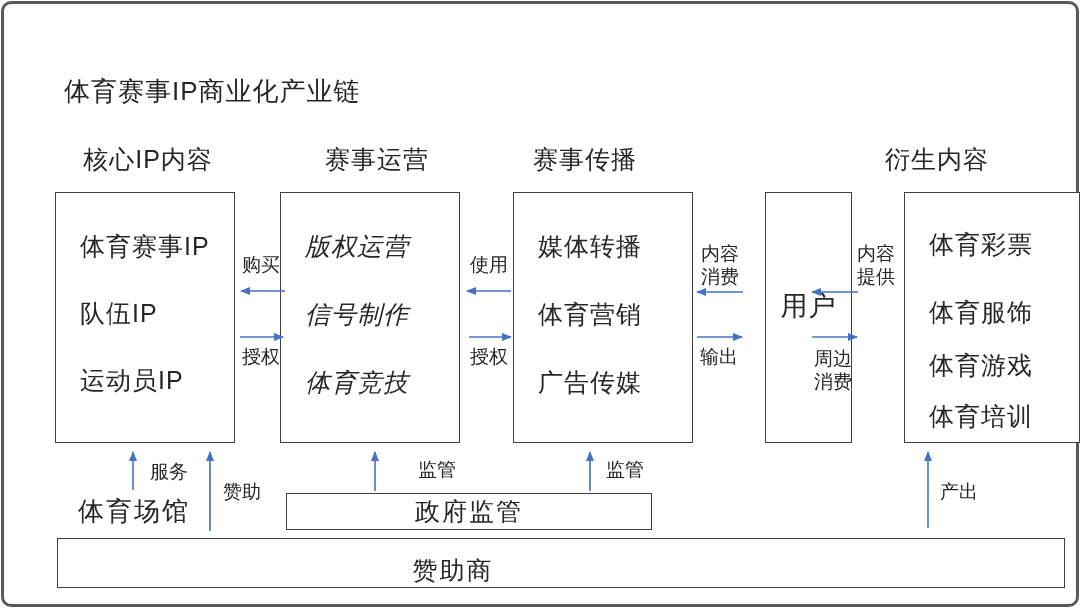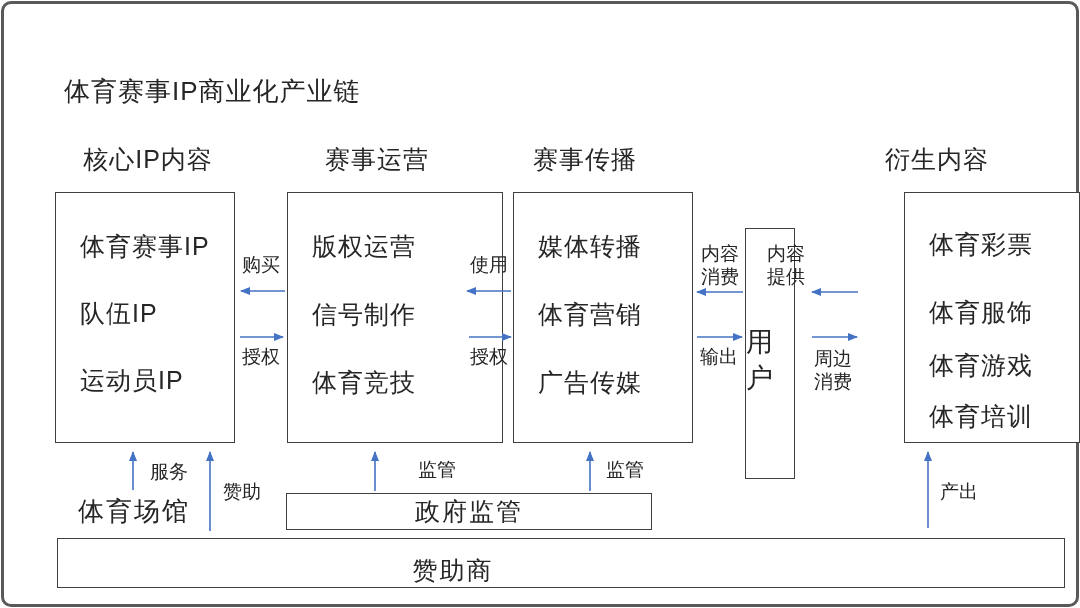--- a/index.html
+++ b/index.html
@@ -42,50 +42,50 @@
   <div class="col-header" style="left:377px;">赛事运营</div>
   <div class="col-header" style="left:585px;">赛事传播</div>
   <div class="col-header" style="left:937px;">衍生内容</div>
 
   <div class="box" style="left:55px;width:180px;">
     <div class="box-item" style="top:38px;">体育赛事IP</div>
     <div class="box-item" style="top:105px;">队伍IP</div>
     <div class="box-item" style="top:172px;">运动员IP</div>
   </div>
 
-  <div class="box" style="left:287px;width:216px;">
+  <div class="box" style="left:280px;width:180px;font-style:italic;">
     <div class="box-item" style="top:38px;">版权运营</div>
     <div class="box-item" style="top:106px;">信号制作</div>
     <div class="box-item" style="top:174px;">体育竞技</div>
   </div>
 
   <div class="box" style="left:513px;width:180px;">
     <div class="box-item" style="top:38px;">媒体转播</div>
     <div class="box-item" style="top:106px;">体育营销</div>
     <div class="box-item" style="top:174px;">广告传媒</div>
   </div>
 
-  <div class="box user-box" style="left:745px;width:50px;margin-top:36px;">
+  <div class="box user-box" style="left:765px;width:87px;">
     <div class="user-label">用户</div>
   </div>
 
   <div class="box" style="left:904px;width:176px;">
     <div class="box-item" style="top:36px;">体育彩票</div>
     <div class="box-item" style="top:104px;">体育服饰</div>
     <div class="box-item" style="top:157px;">体育游戏</div>
     <div class="box-item" style="top:208px;">体育培训</div>
   </div>
 
   <div class="flow-label" style="left:261px;top:252px;">购买</div>
   <div class="flow-label" style="left:261px;top:344px;">授权</div>
   <div class="flow-label" style="left:489px;top:252px;">使用</div>
   <div class="flow-label" style="left:489px;top:344px;">授权</div>
   <div class="flow-label narrow" style="left:720px;top:242px;">内容消费</div>
   <div class="flow-label" style="left:719px;top:344px;">输出</div>
-  <div class="flow-label narrow" style="left:786px;top:242px;">内容提供</div>
+  <div class="flow-label narrow" style="left:876px;top:242px;">内容提供</div>
   <div class="flow-label narrow" style="left:833px;top:347px;">周边消费</div>
 
   <div class="venue-label">体育场馆</div>
   <div class="plain-label" style="left:150px;top:459px;">服务</div>
   <div class="plain-label" style="left:223px;top:479px;">赞助</div>
   <div class="gov-box">
     <span>政府监管</span>
   </div>
   <div class="plain-label" style="left:418px;top:457px;">监管</div>
   <div class="plain-label" style="left:606px;top:457px;">监管</div>

